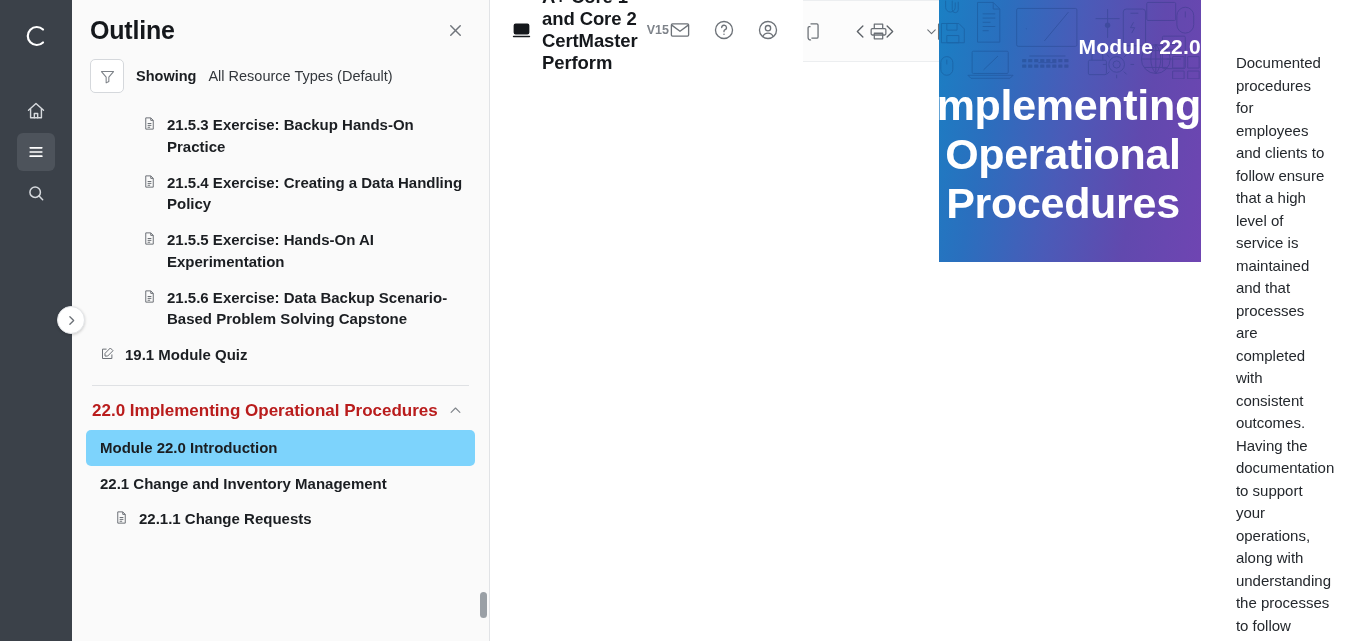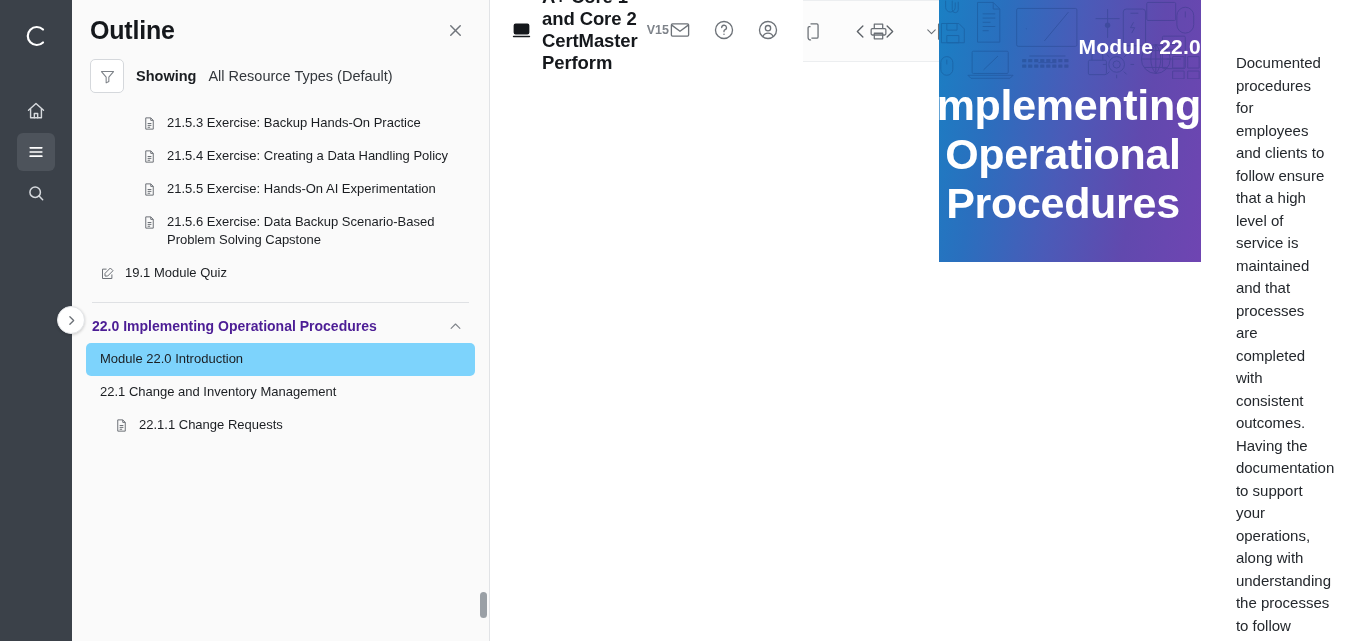--- a/index.html
+++ b/index.html
@@ -75,32 +75,32 @@
   .outline-scroll {
     flex: 1; overflow: hidden; padding: 0 14px 0 14px; position: relative;
   }
 
   .tree-item {
     display: flex; align-items: flex-start; gap: 9px;
     padding: 7px 8px; border-radius: 5px; cursor: pointer;
     color: #1b1e22;
   }
   .tree-item .ic { flex: 0 0 16px; width: 16px; color: #6d7177; margin-top: 2px; display:flex; }
-  .tree-item .tx { font-size: 13px; font-weight: normal; line-height: 1.45; }
+  .tree-item .tx { font-size: 15px; font-weight: bold; line-height: 1.45; }
   .lvl-3 { padding-left: 56px; }
   .lvl-2 { padding-left: 28px; }
   .lvl-1 { padding-left: 14px; }
   .tree-item.selected { background: #7dd3fc; }
 
   .sect-divider { height: 1px; background: #dfe1e4; margin: 12px 6px 6px 6px; }
   .sect-head {
     display: flex; align-items: center; justify-content: space-between;
     padding: 9px 12px 9px 6px; cursor: pointer;
   }
-  .sect-head .tx { font-size: 14px; font-weight: bold; color: #4c1d95; }
+  .sect-head .tx { font-size: 17px; font-weight: bold; color: #b91c1c; }
   .sect-head .chev { color: #80858b; display:flex; }
 
   .panel-scrollbar {
     position: absolute; right: 2px; top: 120px; width: 7px; bottom: 0;
     background: transparent;
   }
   .panel-thumb {
     position: absolute; left: 0; width: 7px; border-radius: 4px;
     background: #9aa0a6; top: 472px; height: 26px;
   }

